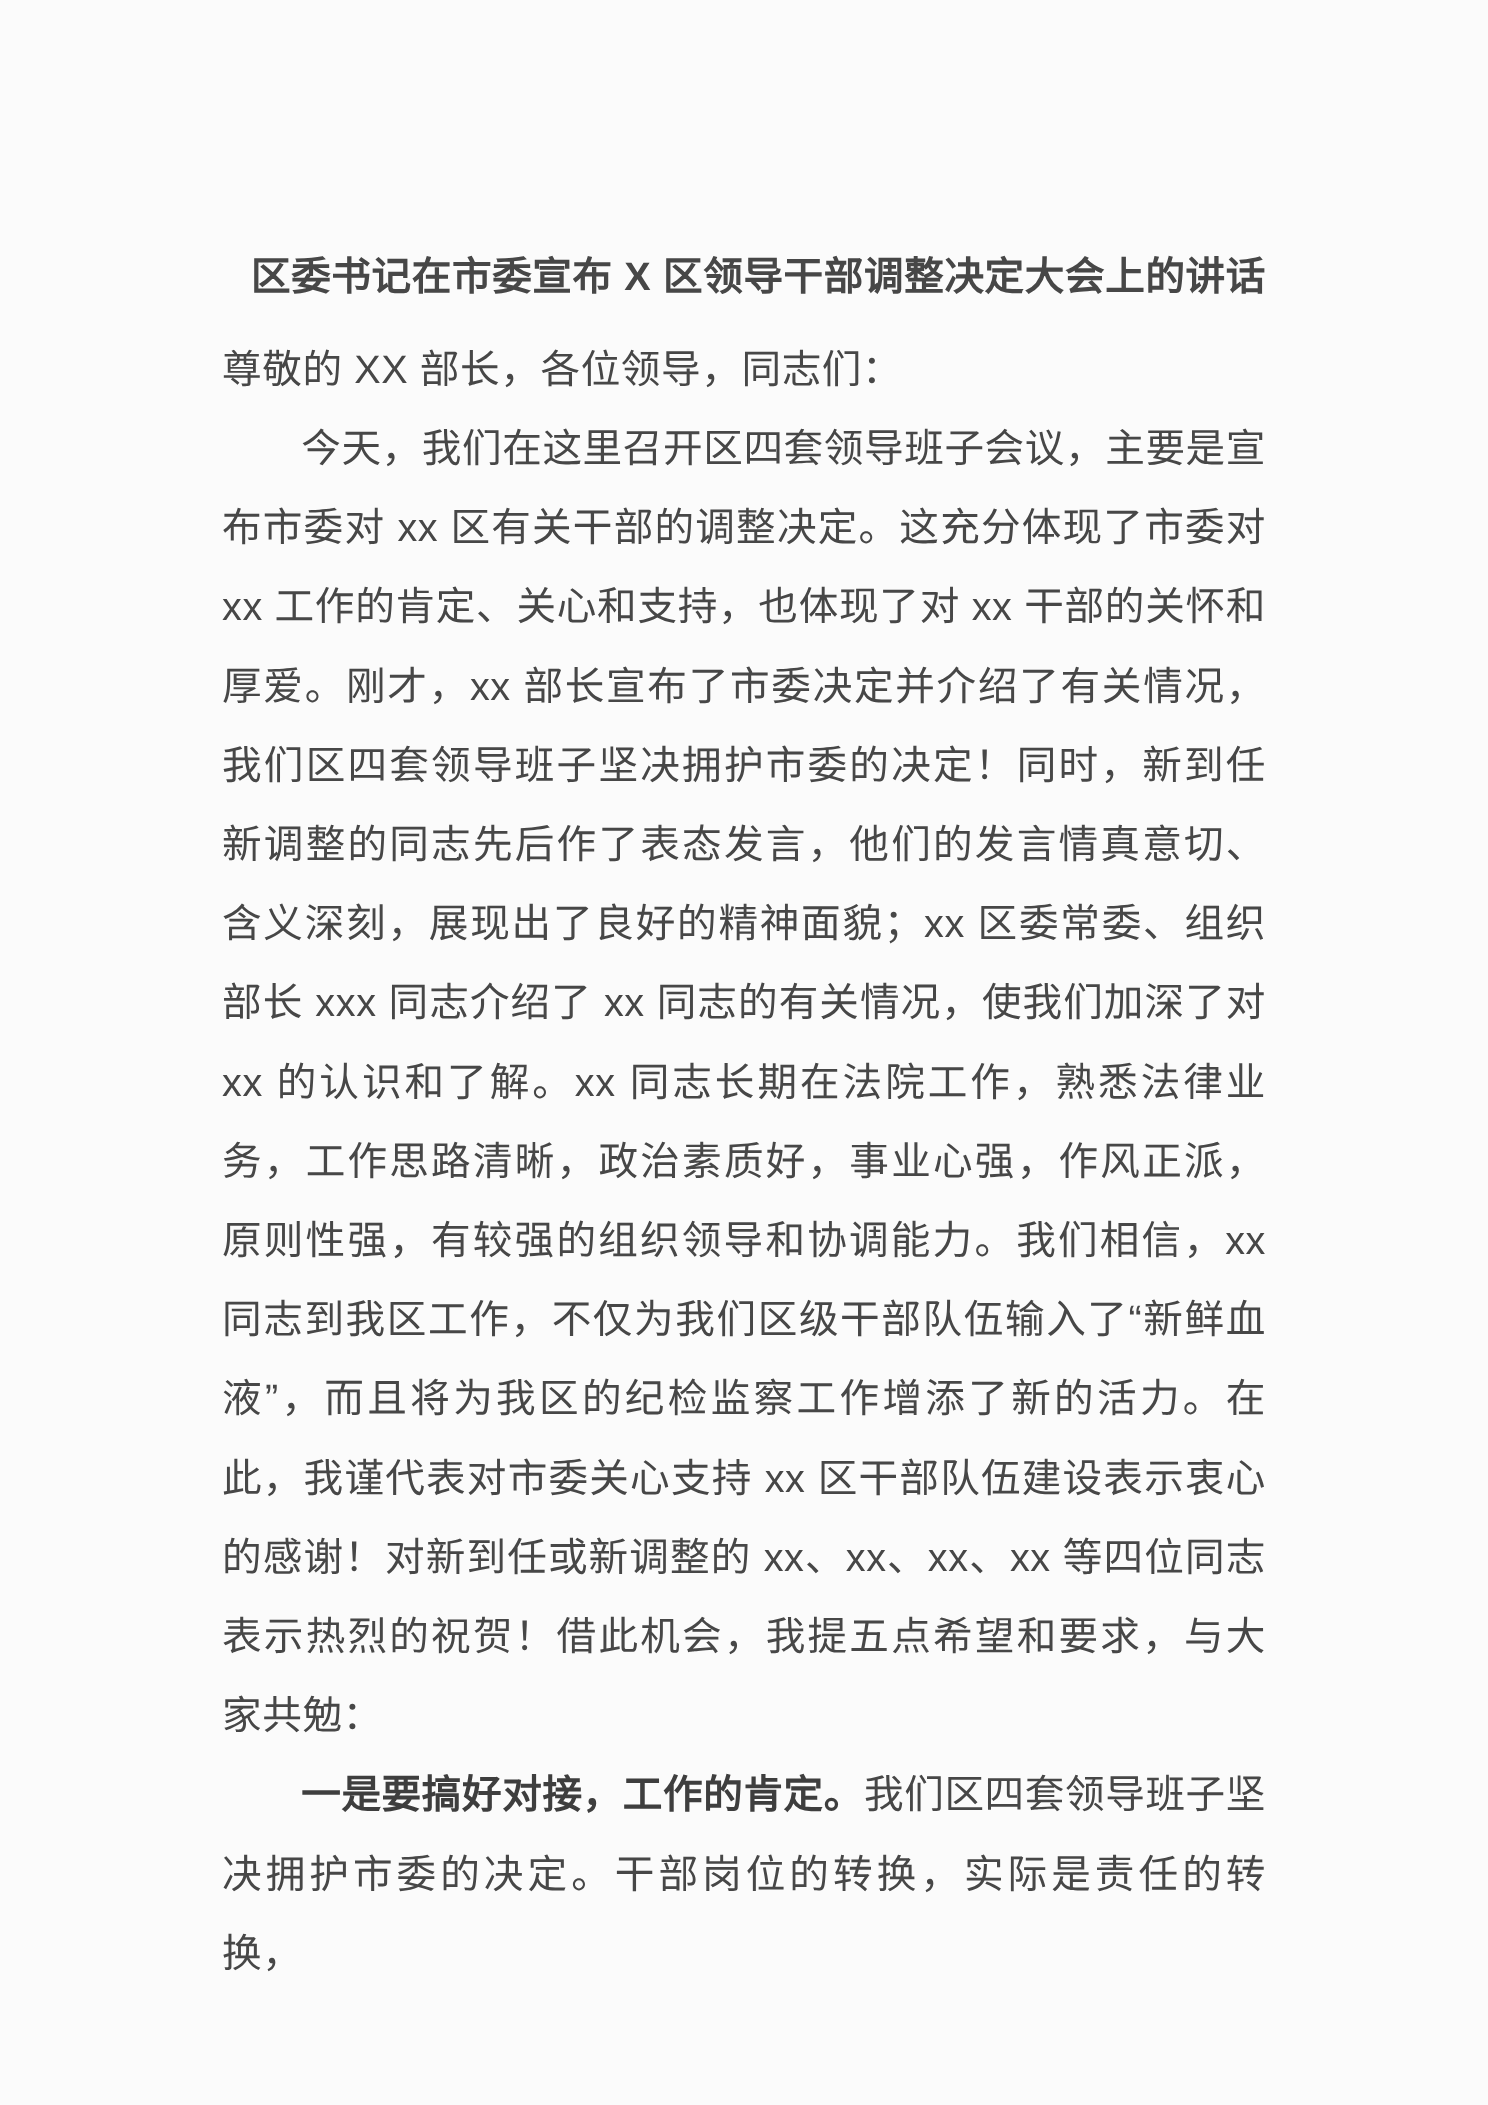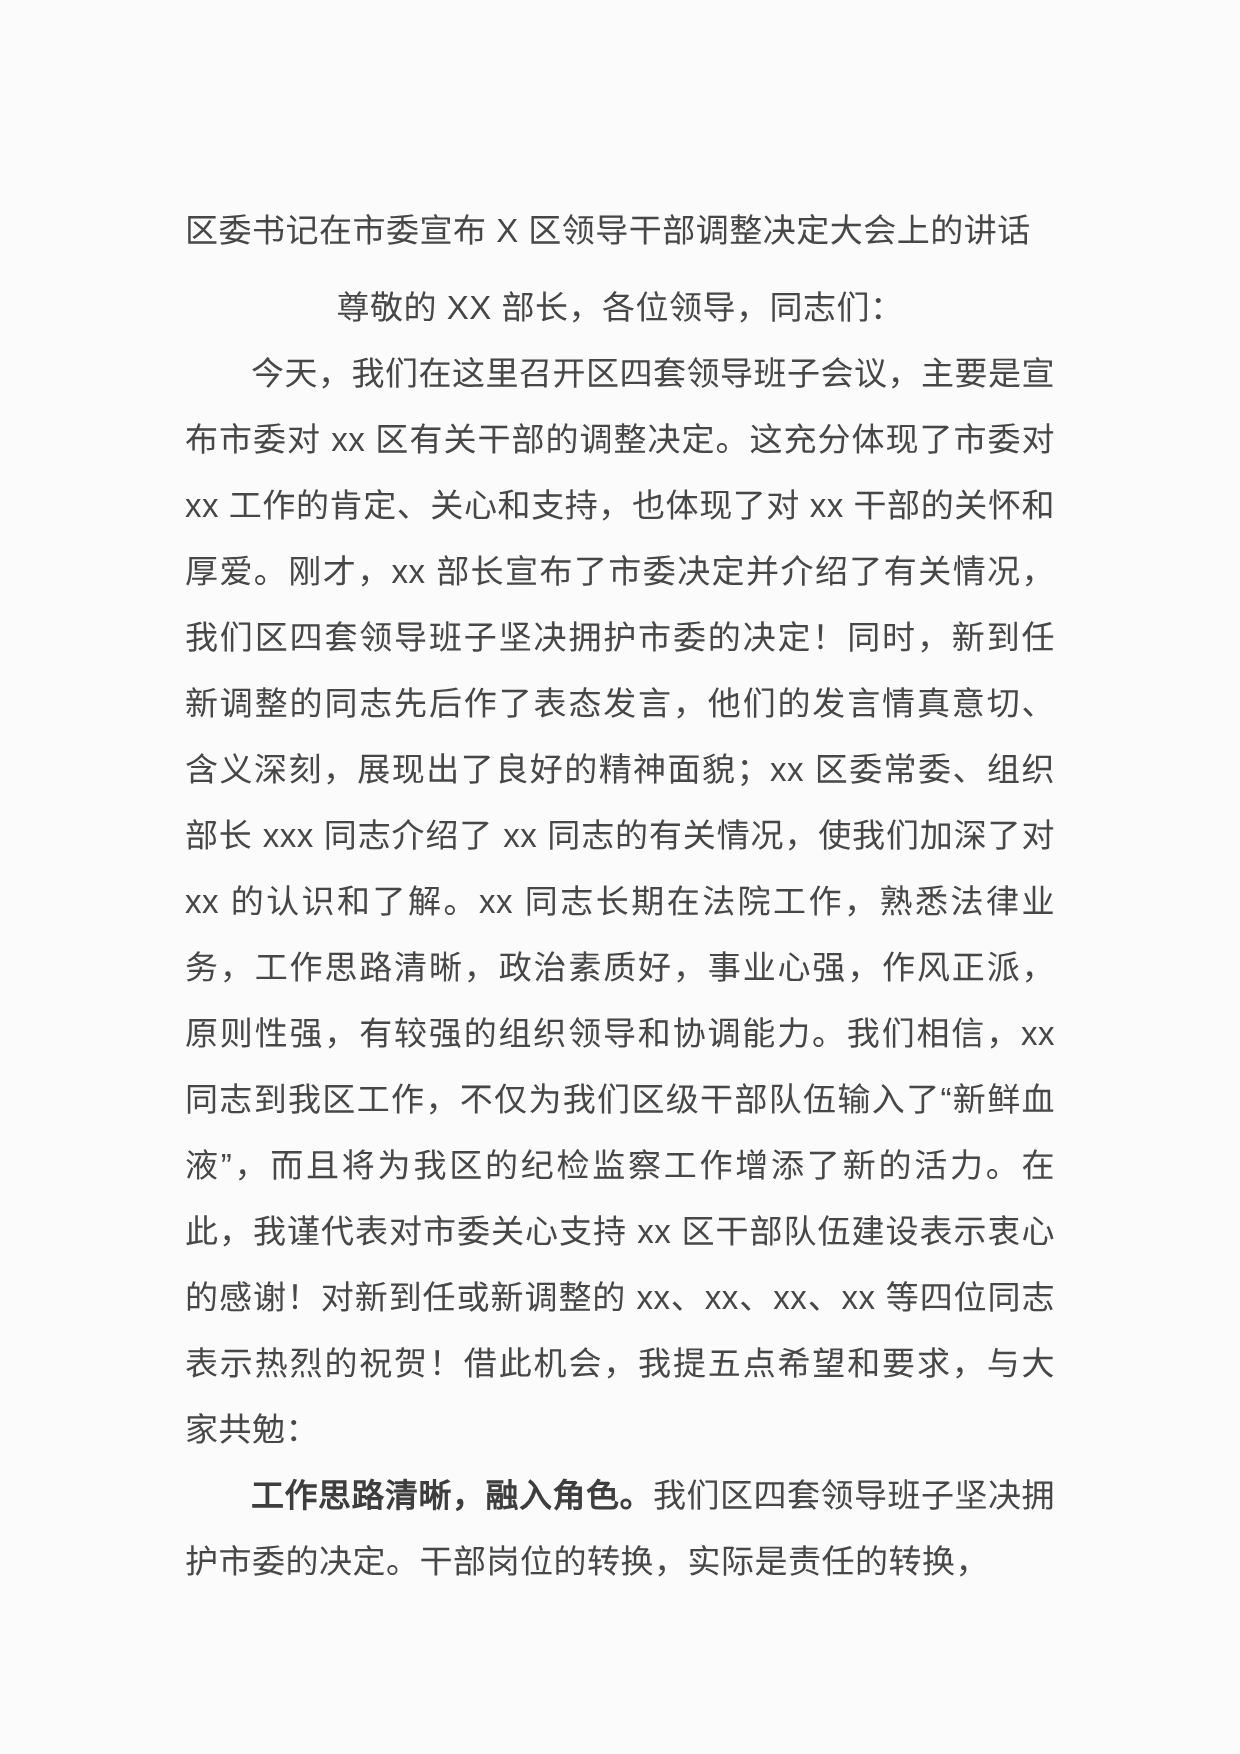--- a/index.html
+++ b/index.html
@@ -17,26 +17,26 @@
     background: #fbfbfb;
     overflow: hidden;
     font-family: "Liberation Sans", "DejaVu Sans", sans-serif;
     font-size: 33px;
     line-height: 66px;
     color: #474747;
     letter-spacing: 0.5px;
   }
   .doc-title {
     margin: 0 0 11px 0;
-    text-align: left;
-    font-weight: 400;
+    text-align: right;
+    font-weight: 700;
   }
   .greeting {
     margin: 0;
-    text-align: center;
+    text-align: left;
   }
   .para {
     margin: 0;
     text-align: justify;
     text-indent: 2em;
     word-break: break-all;
   }
   .bold-lead {
     font-weight: 700;
     color: #3e3e3e;
@@ -45,14 +45,14 @@
 </head>
 <body>
 
 <div class="page">
   <p class="doc-title">区委书记在市委宣布 X 区领导干部调整决定大会上的讲话</p>
 
   <p class="greeting">尊敬的 XX 部长，各位领导，同志们：</p>
 
   <p class="para"><span>今天，我们在这里召开区四套领导班子会议，主要是宣布市委对 xx 区有关干部的调整决定。这充分体现了市委对 xx 工作的肯定、关心和支持，也体现了对 xx 干部的关怀和厚爱。刚才，xx 部长宣布了市委决定并介绍了有关情况，我们区四套领导班子坚决拥护市委的决定！同时，新到任新调整的同志先后作了表态发言，他们的发言情真意切、含义深刻，展现出了良好的精神面貌；xx 区委常委、组织部长 xxx 同志介绍了 xx 同志的有关情况，使我们加深了对 xx 的认识和了解。xx 同志长期在法院工作，熟悉法律业务，工作思路清晰，政治素质好，事业心强，作风正派，原则性强，有较强的组织领导和协调能力。我们相信，xx 同志到我区工作，不仅为我们区级干部队伍输入了“新鲜血液”，而且将为我区的纪检监察工作增添了新的活力。在此，我谨代表对市委关心支持 xx 区干部队伍建设表示衷心的感谢！对新到任或新调整的 xx、xx、xx、xx 等四位同志表示热烈的祝贺！借此机会，我提五点希望和要求，与大家共勉：</span></p>
 
-  <p class="para"><span class="bold-lead">工作思路清晰，融入角色。</span><span>我们区四套领导班子坚决拥护市委的决定。干部岗位的转换，实际是责任的转换，</span></p>
+  <p class="para"><span class="bold-lead">一是要搞好对接，工作的肯定。</span><span>我们区四套领导班子坚决拥护市委的决定。干部岗位的转换，实际是责任的转换，</span></p>
 </div>
 
 </body></html>

